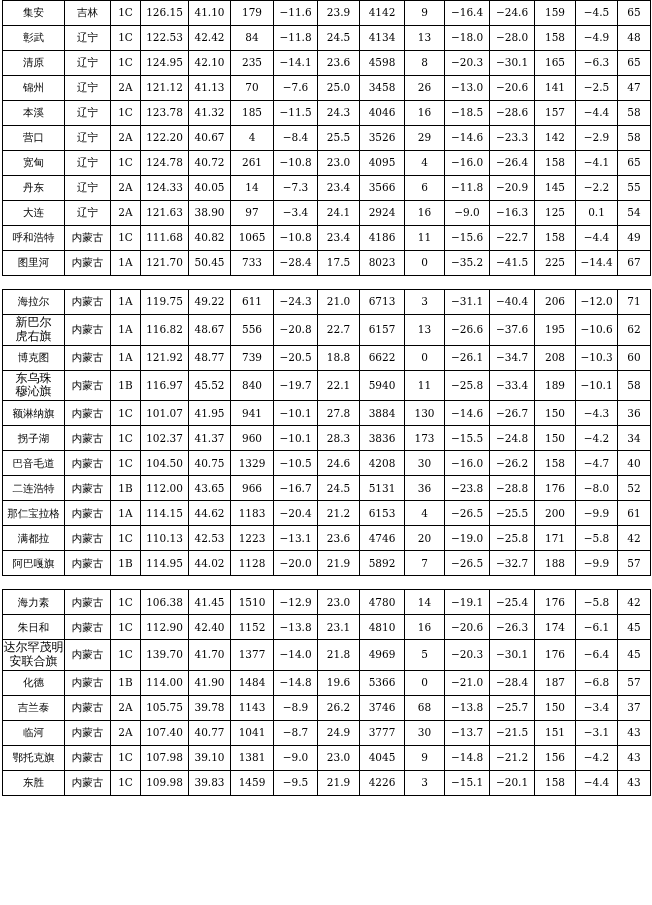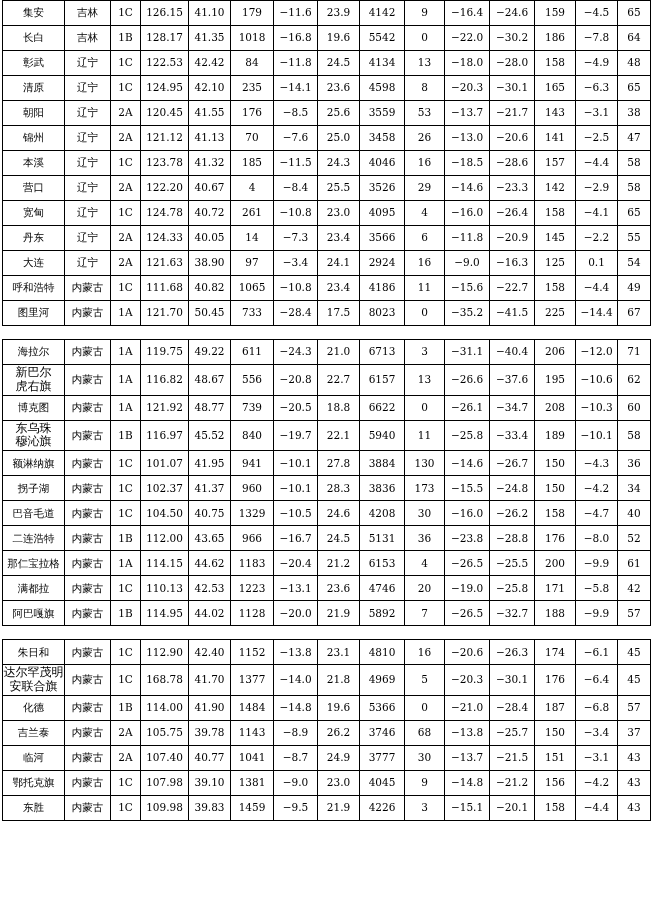--- a/index.html
+++ b/index.html
@@ -114,37 +114,20 @@
             <td class="num">23.9</td>
             <td class="num">4142</td>
             <td class="num">9</td>
             <td class="num">−16.4</td>
             <td class="num">−24.6</td>
             <td class="num">159</td>
             <td class="num">−4.5</td>
             <td class="num">65</td>
           </tr>
           <tr>
-            <td class="name">长白</td>
-            <td class="prov">吉林</td>
-            <td class="code">1B</td>
-            <td class="num">128.17</td>
-            <td class="num">41.35</td>
-            <td class="num">1018</td>
-            <td class="num">−16.8</td>
-            <td class="num">19.6</td>
-            <td class="num">5542</td>
-            <td class="num">0</td>
-            <td class="num">−22.0</td>
-            <td class="num">−30.2</td>
-            <td class="num">186</td>
-            <td class="num">−7.8</td>
-            <td class="num">64</td>
-          </tr>
-          <tr>
             <td class="name">彰武</td>
             <td class="prov">辽宁</td>
             <td class="code">1C</td>
             <td class="num">122.53</td>
             <td class="num">42.42</td>
             <td class="num">84</td>
             <td class="num">−11.8</td>
             <td class="num">24.5</td>
             <td class="num">4134</td>
             <td class="num">13</td>
@@ -163,37 +146,20 @@
             <td class="num">235</td>
             <td class="num">−14.1</td>
             <td class="num">23.6</td>
             <td class="num">4598</td>
             <td class="num">8</td>
             <td class="num">−20.3</td>
             <td class="num">−30.1</td>
             <td class="num">165</td>
             <td class="num">−6.3</td>
             <td class="num">65</td>
-          </tr>
-          <tr>
-            <td class="name">朝阳</td>
-            <td class="prov">辽宁</td>
-            <td class="code">2A</td>
-            <td class="num">120.45</td>
-            <td class="num">41.55</td>
-            <td class="num">176</td>
-            <td class="num">−8.5</td>
-            <td class="num">25.6</td>
-            <td class="num">3559</td>
-            <td class="num">53</td>
-            <td class="num">−13.7</td>
-            <td class="num">−21.7</td>
-            <td class="num">143</td>
-            <td class="num">−3.1</td>
-            <td class="num">38</td>
           </tr>
           <tr>
             <td class="name">锦州</td>
             <td class="prov">辽宁</td>
             <td class="code">2A</td>
             <td class="num">121.12</td>
             <td class="num">41.13</td>
             <td class="num">70</td>
             <td class="num">−7.6</td>
             <td class="num">25.0</td>
@@ -549,41 +515,58 @@
           <col class="c-v3">
           <col class="c-v4">
           <col class="c-v5">
           <col class="c-v6">
           <col class="c-v7">
           <col class="c-v8">
           <col class="c-v9">
         </colgroup>
         <tbody>
           <tr>
+            <td class="name">海力素</td>
+            <td class="prov">内蒙古</td>
+            <td class="code">1C</td>
+            <td class="num">106.38</td>
+            <td class="num">41.45</td>
+            <td class="num">1510</td>
+            <td class="num">−12.9</td>
+            <td class="num">23.0</td>
+            <td class="num">4780</td>
+            <td class="num">14</td>
+            <td class="num">−19.1</td>
+            <td class="num">−25.4</td>
+            <td class="num">176</td>
+            <td class="num">−5.8</td>
+            <td class="num">42</td>
+          </tr>
+          <tr>
             <td class="name">朱日和</td>
             <td class="prov">内蒙古</td>
             <td class="code">1C</td>
             <td class="num">112.90</td>
             <td class="num">42.40</td>
             <td class="num">1152</td>
             <td class="num">−13.8</td>
             <td class="num">23.1</td>
             <td class="num">4810</td>
             <td class="num">16</td>
             <td class="num">−20.6</td>
             <td class="num">−26.3</td>
             <td class="num">174</td>
             <td class="num">−6.1</td>
             <td class="num">45</td>
           </tr>
           <tr>
             <td class="name two-line">达尔罕茂明<br>安联合旗</td>
             <td class="prov">内蒙古</td>
             <td class="code">1C</td>
-            <td class="num">168.78</td>
+            <td class="num">139.70</td>
             <td class="num">41.70</td>
             <td class="num">1377</td>
             <td class="num">−14.0</td>
             <td class="num">21.8</td>
             <td class="num">4969</td>
             <td class="num">5</td>
             <td class="num">−20.3</td>
             <td class="num">−30.1</td>
             <td class="num">176</td>
             <td class="num">−6.4</td>

